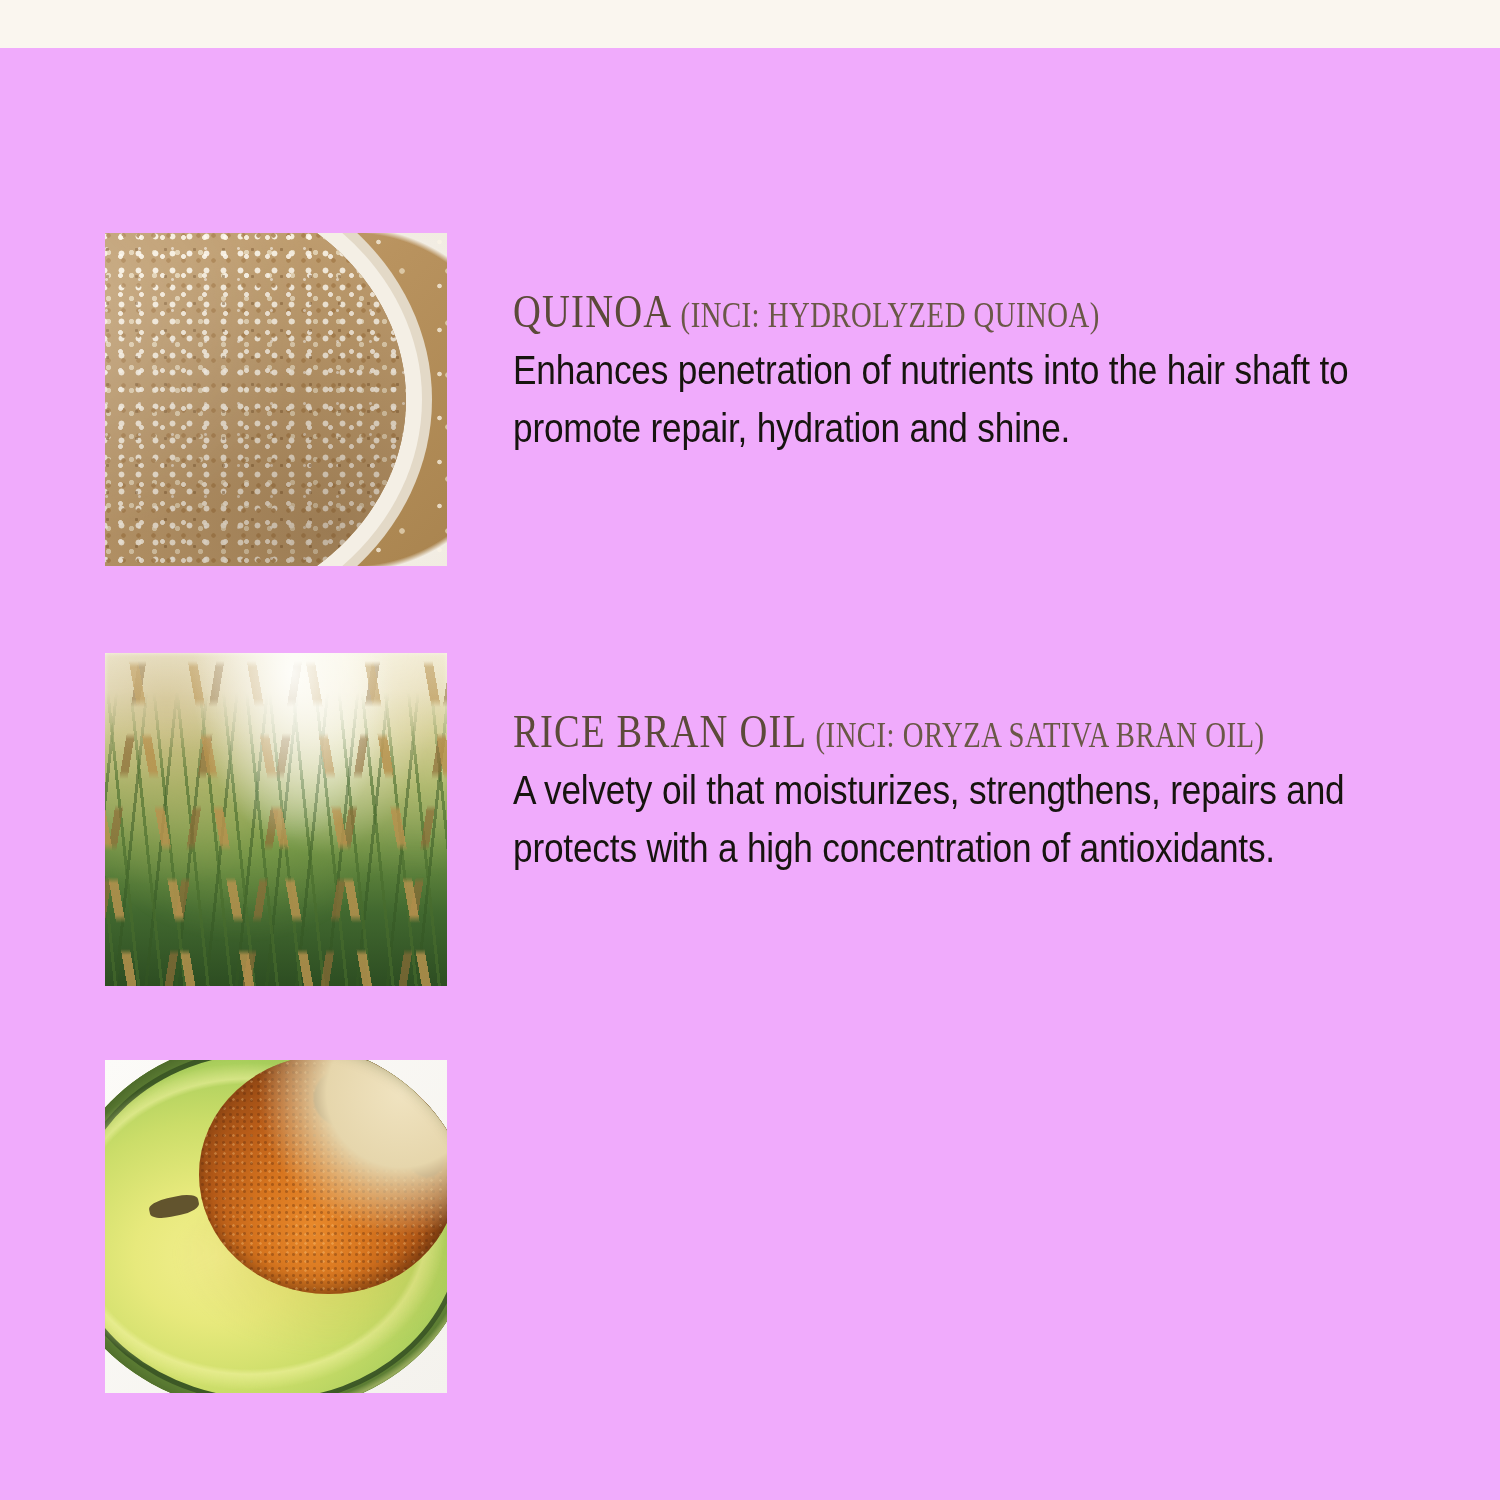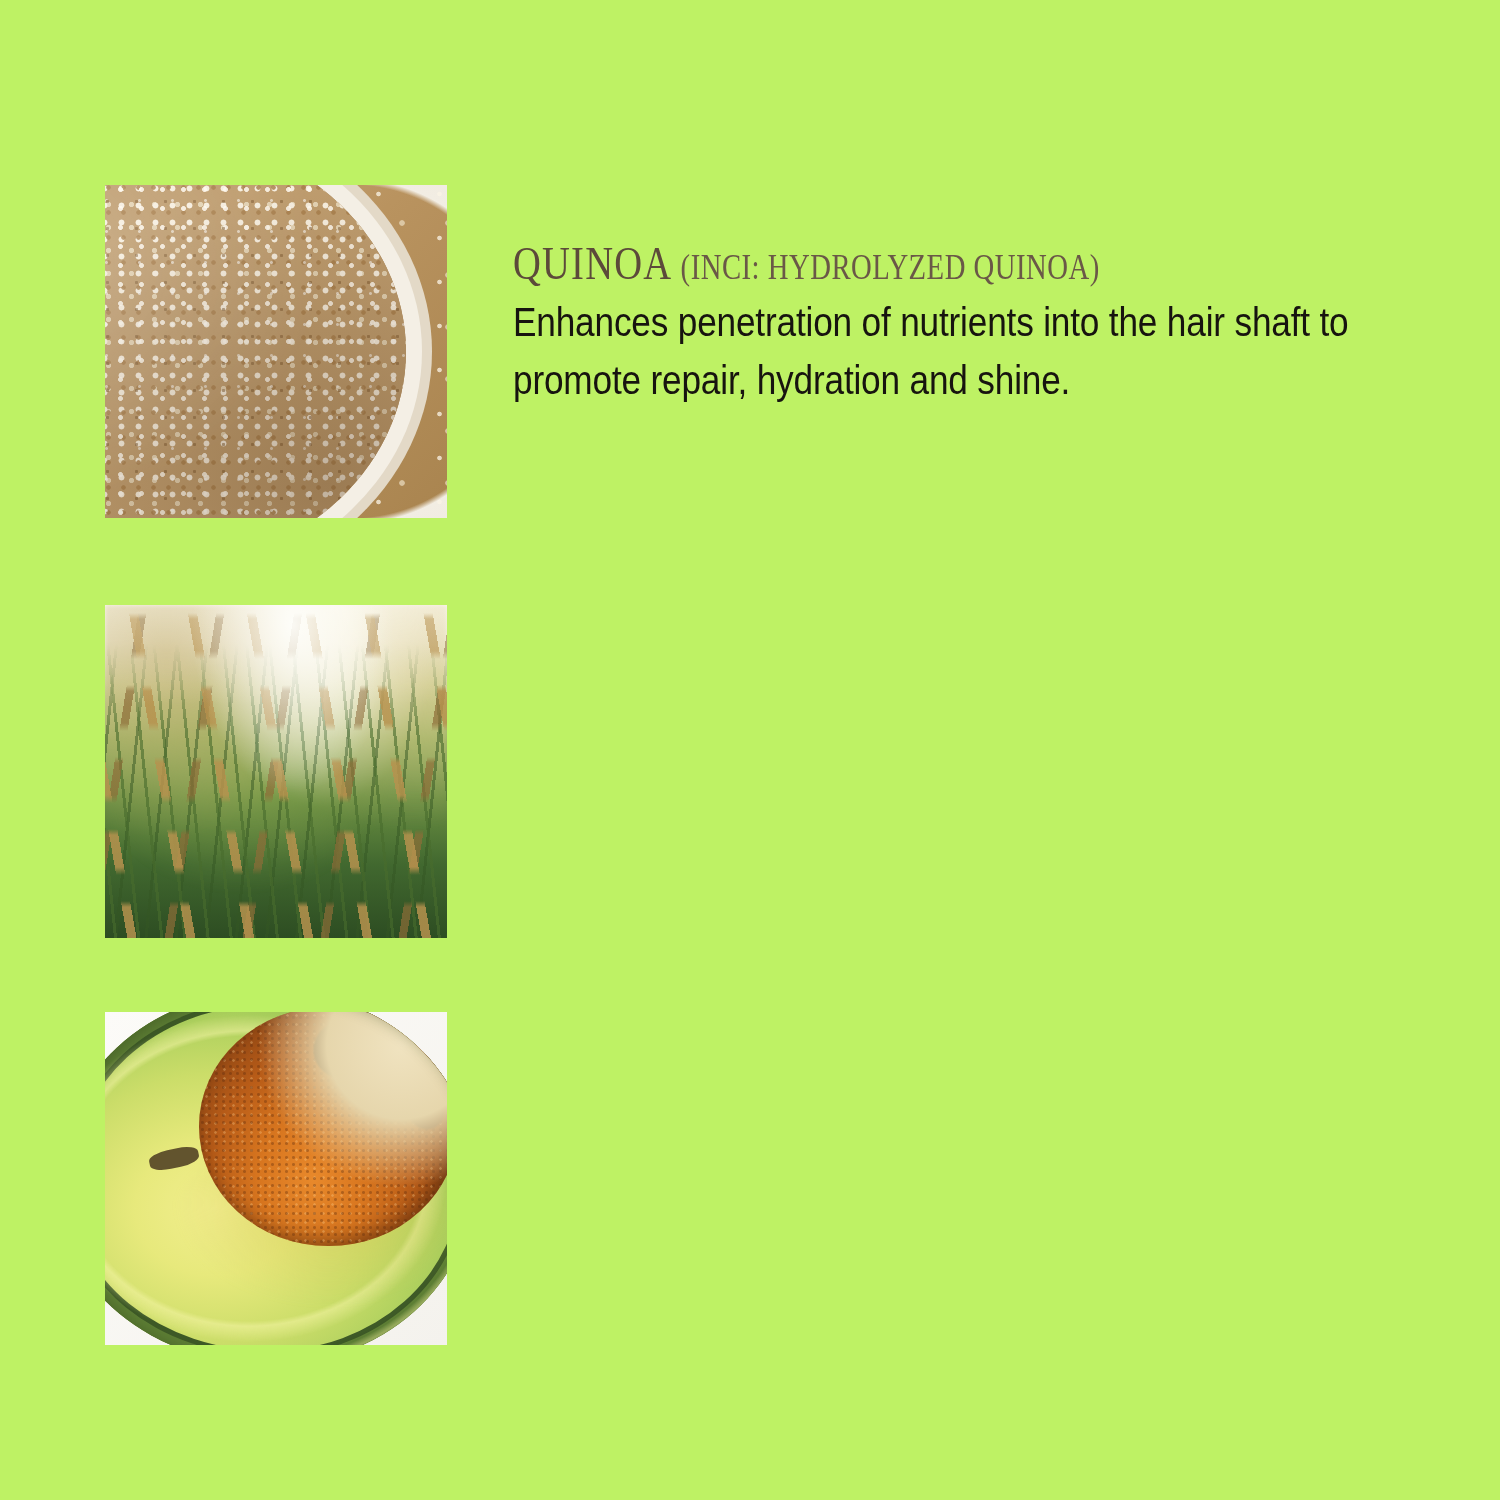--- a/index.html
+++ b/index.html
@@ -314,21 +314,21 @@
     position: absolute;
     inset: 0;
     border-radius: 50% 48% 50% 52% / 52% 50% 50% 48%;
     box-shadow: inset 6px 2px 14px rgba(40,60,20,.35);
     pointer-events: none;
   }
 </style>
 </head>
 <body style="background: rgb(250, 246, 239);">
 
-<div class="page" style="background: #bef264;">
+<div class="page" style="background: #f0abfc; margin-top: 48px;">
 
   <div class="ingredient-row" id="row-quinoa">
 
     <div class="thumb">
       <div class="quinoa-bg"></div>
       <div class="spill-seeds"></div>
       <div class="bowl-rim"></div>
       <div class="seed-mass">
         <div class="seeds"></div>
         <div class="seeds2"></div>
@@ -347,20 +347,24 @@
   <div class="ingredient-row" id="row-ricebran">
 
     <div class="thumb">
       <div class="field-bg"></div>
       <div class="field-bokeh"></div>
       <div class="stalks"></div>
       <div class="seed-heads"></div>
       <div class="field-light"></div>
     </div>
 
+    <div class="text-block">
+      <h2 class="heading"><span class="name" style="color: rgb(92, 74, 58);">RICE BRAN OIL</span><span class="inci">(INCI: ORYZA SATIVA BRAN OIL)</span></h2>
+      <p class="desc" style="color: rgb(23, 20, 15);">A velvety oil that moisturizes, strengthens, repairs and protects with a high concentration of antioxidants.</p>
+    </div>
 
   </div>
 
   <div class="ingredient-row" id="row-avocado">
 
     <div class="thumb">
       <div class="avo-bg"></div>
       <div class="avo-body">
         <div class="avo-flesh-rings"></div>
         <div class="avo-cavity"></div>

